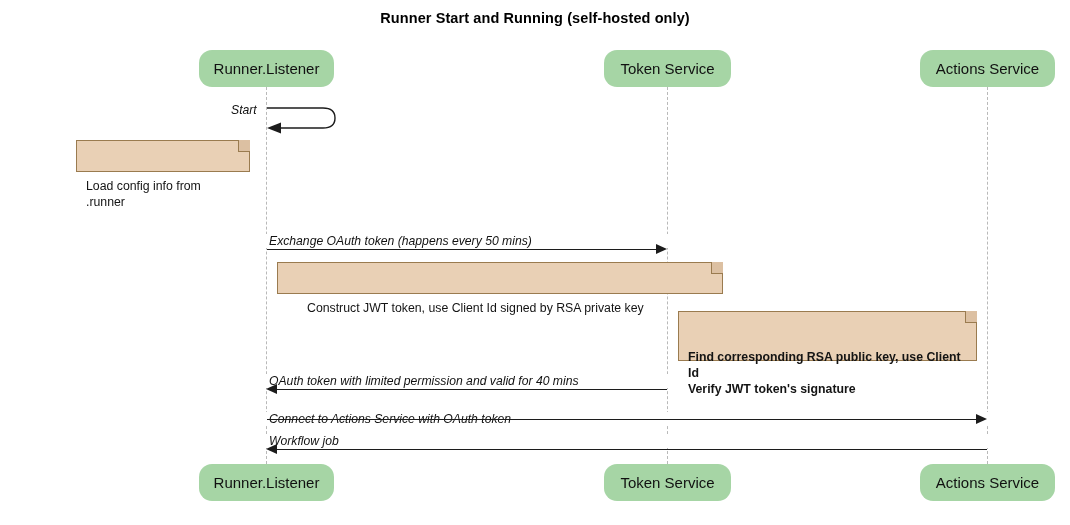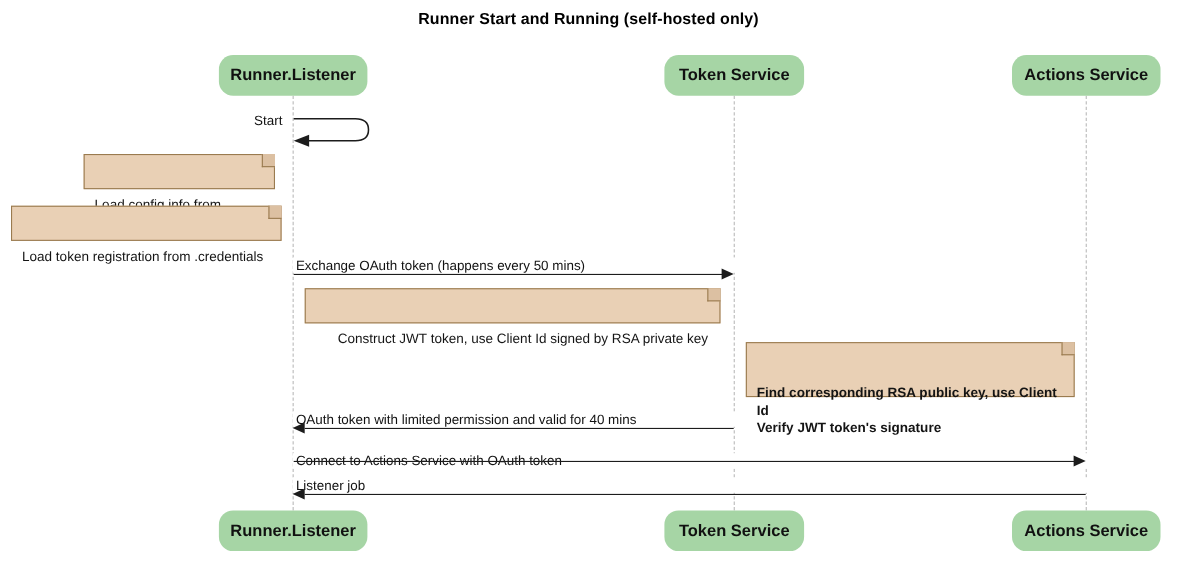--- a/index.html
+++ b/index.html
@@ -48,21 +48,20 @@
     position: absolute;
     height: 37px;
     background: #a6d5a5;
     border-radius: 13px;
     display: flex;
     align-items: center;
     justify-content: center;
     font-size: 15px;
     color: #111111;
     box-sizing: border-box;
-    font-weight: bold;
   }
 
   
   .note {
     position: absolute;
     background: #e9d0b5;
     border: 1px solid #9a7b4f;
     box-sizing: border-box;
     font-size: 12.3px;
     color: #141414;
@@ -87,20 +86,21 @@
     height: 0;
     border-top: 1.4px solid #1c1c1c;
   }
   .msg-label {
     position: absolute;
     font-size: 12.2px;
     color: #111111;
     white-space: nowrap;
     background: #ffffff;
     padding: 0 3px;
+    font-style: italic;
   }
   .msg-label.centered {
     text-align: left;
   }
   .arrowhead {
     position: absolute;
     width: 0;
     height: 0;
     border-top: 5.5px solid transparent;
     border-bottom: 5.5px solid transparent;
@@ -145,49 +145,45 @@
       <path d="M 2 6 L 58 6 Q 70 6 70 16 Q 70 26 58 26 L 14 26" fill="none" stroke="#1c1c1c" stroke-width="1.4"></path>
       <path d="M 2 26 L 16 20.5 L 16 31.5 Z" fill="#1c1c1c"></path>
     </svg>
   </div>
 
   <div class="note" style="left:76px; top:140px; width:174px; height:32px;">
     <span class="note-fold"></span>
     <span>Load config info from .runner</span>
   </div>
 
-  <div class="note" style="left:10px; top:187px; width:246px; height:32px;">
-    <span class="note-fold"></span>
-    <span>Load token registration from .credentials</span>
-  </div>
 
   <div class="msg-label centered" style="left:266px; top:234px; width:401px;">Exchange OAuth token (happens every 50 mins)</div>
   <div class="msg-line" style="left:267px; top:249px; width:390px;"></div>
   <div class="arrowhead right" style="left:656px; top:244px;"></div>
 
-  <div class="note" style="left:277px; top:262px; width:378px; height:32px;padding-left:29px;">
+  <div class="note" style="left:277px; top:262px; width:446px; height:32px;padding-left:29px;">
     <span class="note-fold"></span>
     <span>Construct JWT token, use Client Id signed by RSA private key</span>
   </div>
 
   <div class="note" style="left:678px; top:311px; width:299px; height:50px;font-weight:bold;">
     <span class="note-fold"></span>
     <span>Find corresponding RSA public key, use Client Id
 Verify JWT token's signature</span>
   </div>
 
   <div class="msg-label centered" style="left:266px; top:374px; width:401px;">OAuth token with limited permission and valid for 40 mins</div>
   <div class="msg-line" style="left:277px; top:389px; width:390px;"></div>
   <div class="arrowhead left" style="left:266px; top:384px;"></div>
 
   <div class="msg-label centered" style="left:266px; top:412px; width:721px;">Connect to Actions Service with OAuth token</div>
   <div class="msg-line" style="left:267px; top:419px; width:710px;"></div>
   <div class="arrowhead right" style="left:976px; top:414px;"></div>
 
-  <div class="msg-label centered" style="left:266px; top:434px; width:721px;">Listener job</div>
+  <div class="msg-label centered" style="left:266px; top:434px; width:721px;">Workflow job</div>
   <div class="msg-line" style="left:277px; top:449px; width:710px;"></div>
   <div class="arrowhead left" style="left:266px; top:444px;"></div>
 
   <div class="participant" style="left:199px; top:464px; width:135px;">
     <span>Runner.Listener</span>
   </div>
   <div class="participant" style="left:604px; top:464px; width:127px;">
     <span>Token Service</span>
   </div>
   <div class="participant" style="left:920px; top:464px; width:135px;">

